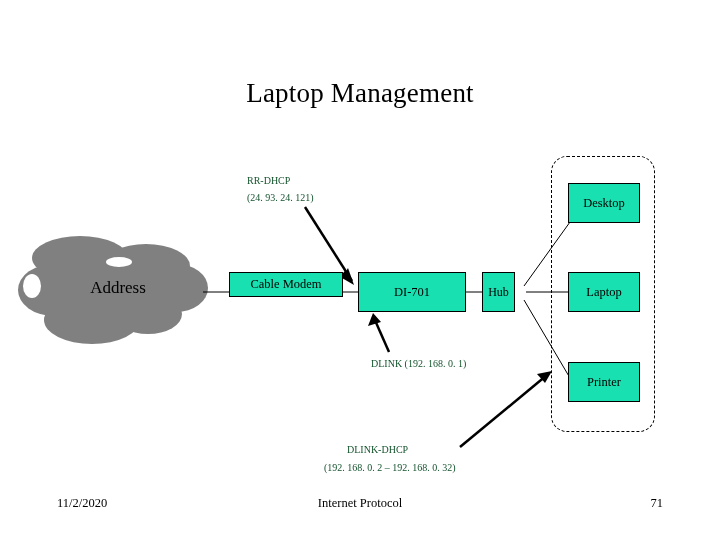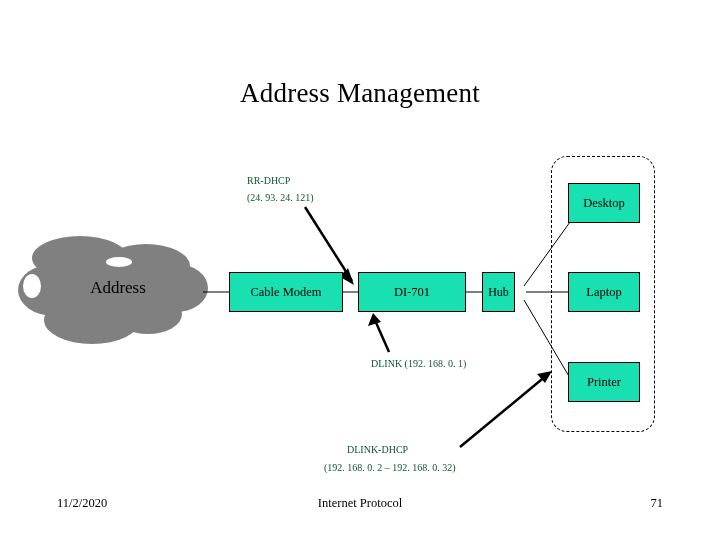--- a/index.html
+++ b/index.html
@@ -49,21 +49,21 @@
     border: 1px solid #000000;
     box-sizing: border-box;
     color: #000000;
     font-size: 12.5px;
     font-family: "Liberation Serif", serif;
     display: flex;
     align-items: center;
     justify-content: center;
     text-align: center;
   }
-  #dev-cable  { left: 229px; top: 272px; width: 114px; height: 40px; }
+  #dev-cable  { left: 229px; top: 272px; width: 114px; height: 25px; }
   #dev-di701  { left: 358px; top: 272px; width: 108px; height: 40px; }
   #dev-hub    { left: 482px; top: 272px; width: 33px;  height: 40px; font-size: 12px; }
   #dev-desktop{ left: 568px; top: 183px; width: 72px;  height: 40px; }
   #dev-laptop { left: 568px; top: 272px; width: 72px;  height: 40px; }
   #dev-printer{ left: 568px; top: 362px; width: 72px;  height: 40px; }
 
   .txt {
     position: absolute;
     color: #14532d;
     font-family: "Liberation Serif", serif;
@@ -120,21 +120,21 @@
     width: 720px;
     height: 540px;
     pointer-events: none;
   }
 </style>
 </head>
 <body>
 
 <div id="slide">
 
-  <div id="title">Address Management</div>
+  <div id="title">Laptop Management</div>
 
   <div id="dashed-region"></div>
 
   <div class="cloud-wrap">
     <svg width="200" height="120" viewBox="0 0 200 120">
       <g fill="#808080">
         <ellipse cx="62" cy="30" rx="48" ry="22"></ellipse>
         <ellipse cx="128" cy="38" rx="44" ry="22"></ellipse>
         <ellipse cx="36" cy="62" rx="36" ry="26"></ellipse>
         <ellipse cx="96" cy="60" rx="62" ry="32"></ellipse>

